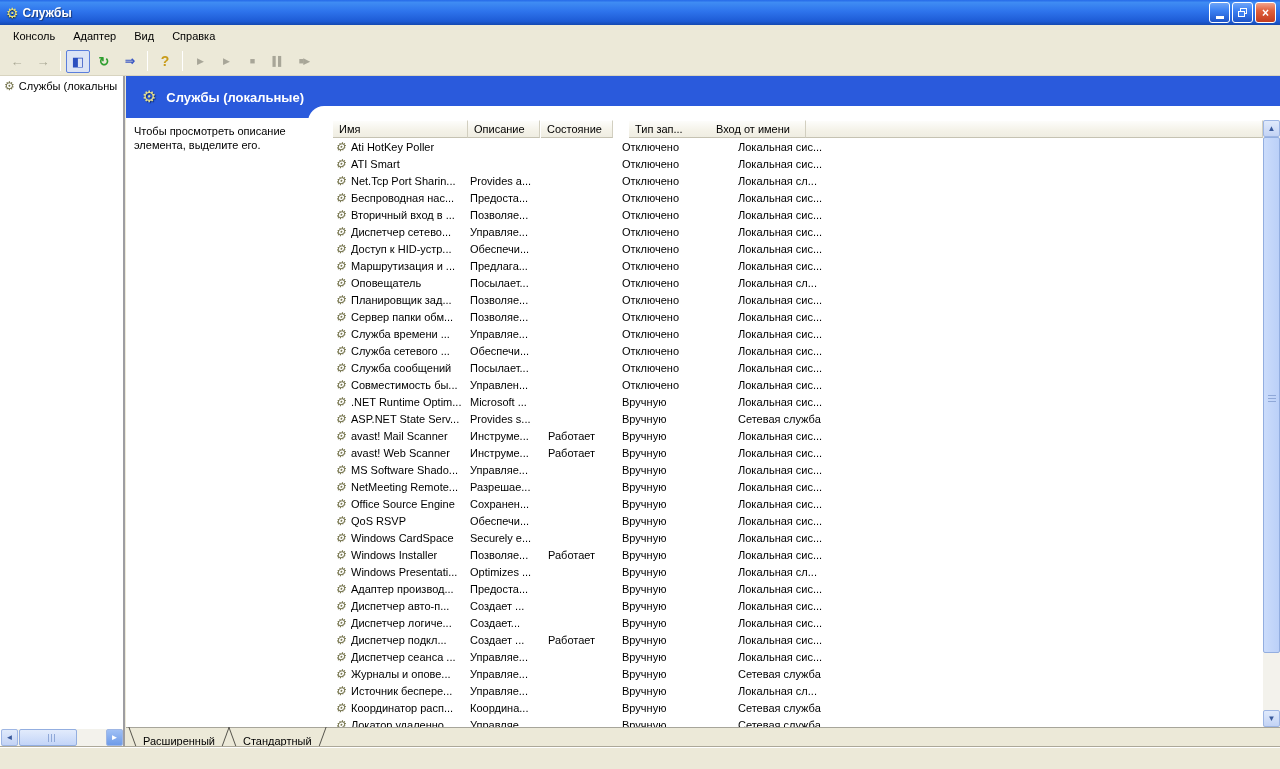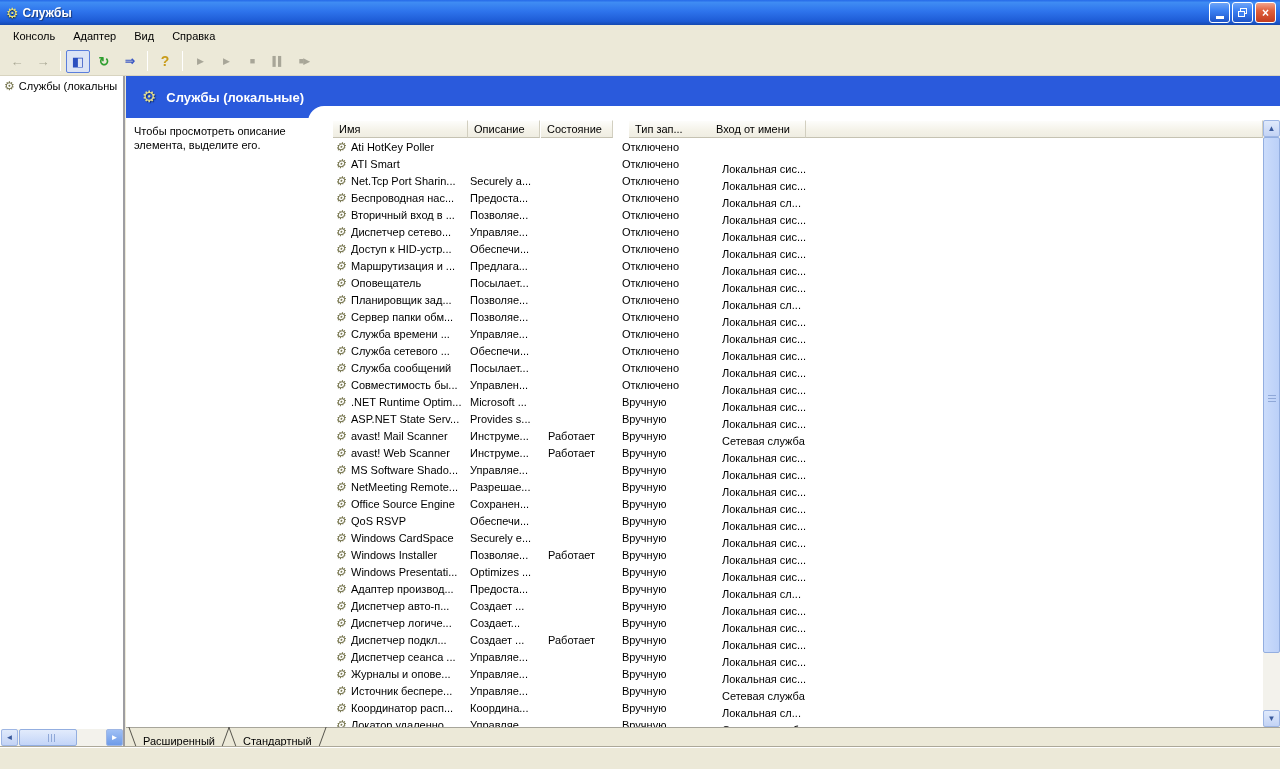--- a/index.html
+++ b/index.html
@@ -67,21 +67,21 @@
 
   
   #listbody { left:333px; top:139px; width:930px; height:588px; z-index:3; overflow:hidden; }
   .lrow { position:relative; height:17px; width:100%; }
   .lrow span { position:absolute; top:0; height:17px; line-height:16px; white-space:nowrap; overflow:hidden; }
   .lrow .c0 { left:2px; width:133px; padding-left:16px; }
   .lrow .c0 .gear { position:absolute; left:0; top:2px; }
   .lrow .c1 { left:137px; width:70px; }
   .lrow .c2 { left:209px; width:70px; padding-left:6px; }
   .lrow .c3 { left:281px; width:96px; padding-left:8px; }
-  .lrow .c4 { left:382px; width:300px; padding-left:7px;margin-top:22px; }
+  .lrow .c4 { left:398px; width:300px; padding-left:7px; }
 
   
   #vscroll { left:1263px; top:120px; width:17px; height:607px; background:#F3F2EC; z-index:4; }
   .sbtn { position:absolute; left:0; width:17px; height:17px;
     background:linear-gradient(180deg,#E0EAFB,#C3D3F5); border:1px solid #9EB6E4; border-radius:2px;
     color:#3A5A9C; font-size:8px; display:flex; align-items:center; justify-content:center; }
   #vthumb { position:absolute; left:0; top:17px; width:17px; height:516px;
     background:linear-gradient(90deg,#CBDCFB,#BBD0F8); border:1px solid #93AEE0; border-radius:2px; }
   #vthumb .grip { position:absolute; left:4px; top:50%; width:8px; height:8px;
     background:repeating-linear-gradient(180deg,#8FA8D8 0 1px,transparent 1px 3px); }
@@ -221,21 +221,21 @@
     </div>
     <div class="lrow">
       <span class="c0"><i class="gear">⚙</i>ATI Smart</span>
       <span class="c1"></span>
       <span class="c2"></span>
       <span class="c3">Отключено</span>
       <span class="c4">Локальная сис...</span>
     </div>
     <div class="lrow">
       <span class="c0"><i class="gear">⚙</i>Net.Tcp Port Sharin...</span>
-      <span class="c1">Securely a...</span>
+      <span class="c1">Provides a...</span>
       <span class="c2"></span>
       <span class="c3">Отключено</span>
       <span class="c4">Локальная сл...</span>
     </div>
     <div class="lrow">
       <span class="c0"><i class="gear">⚙</i>Беспроводная нас...</span>
       <span class="c1">Предоста...</span>
       <span class="c2"></span>
       <span class="c3">Отключено</span>
       <span class="c4">Локальная сис...</span>

